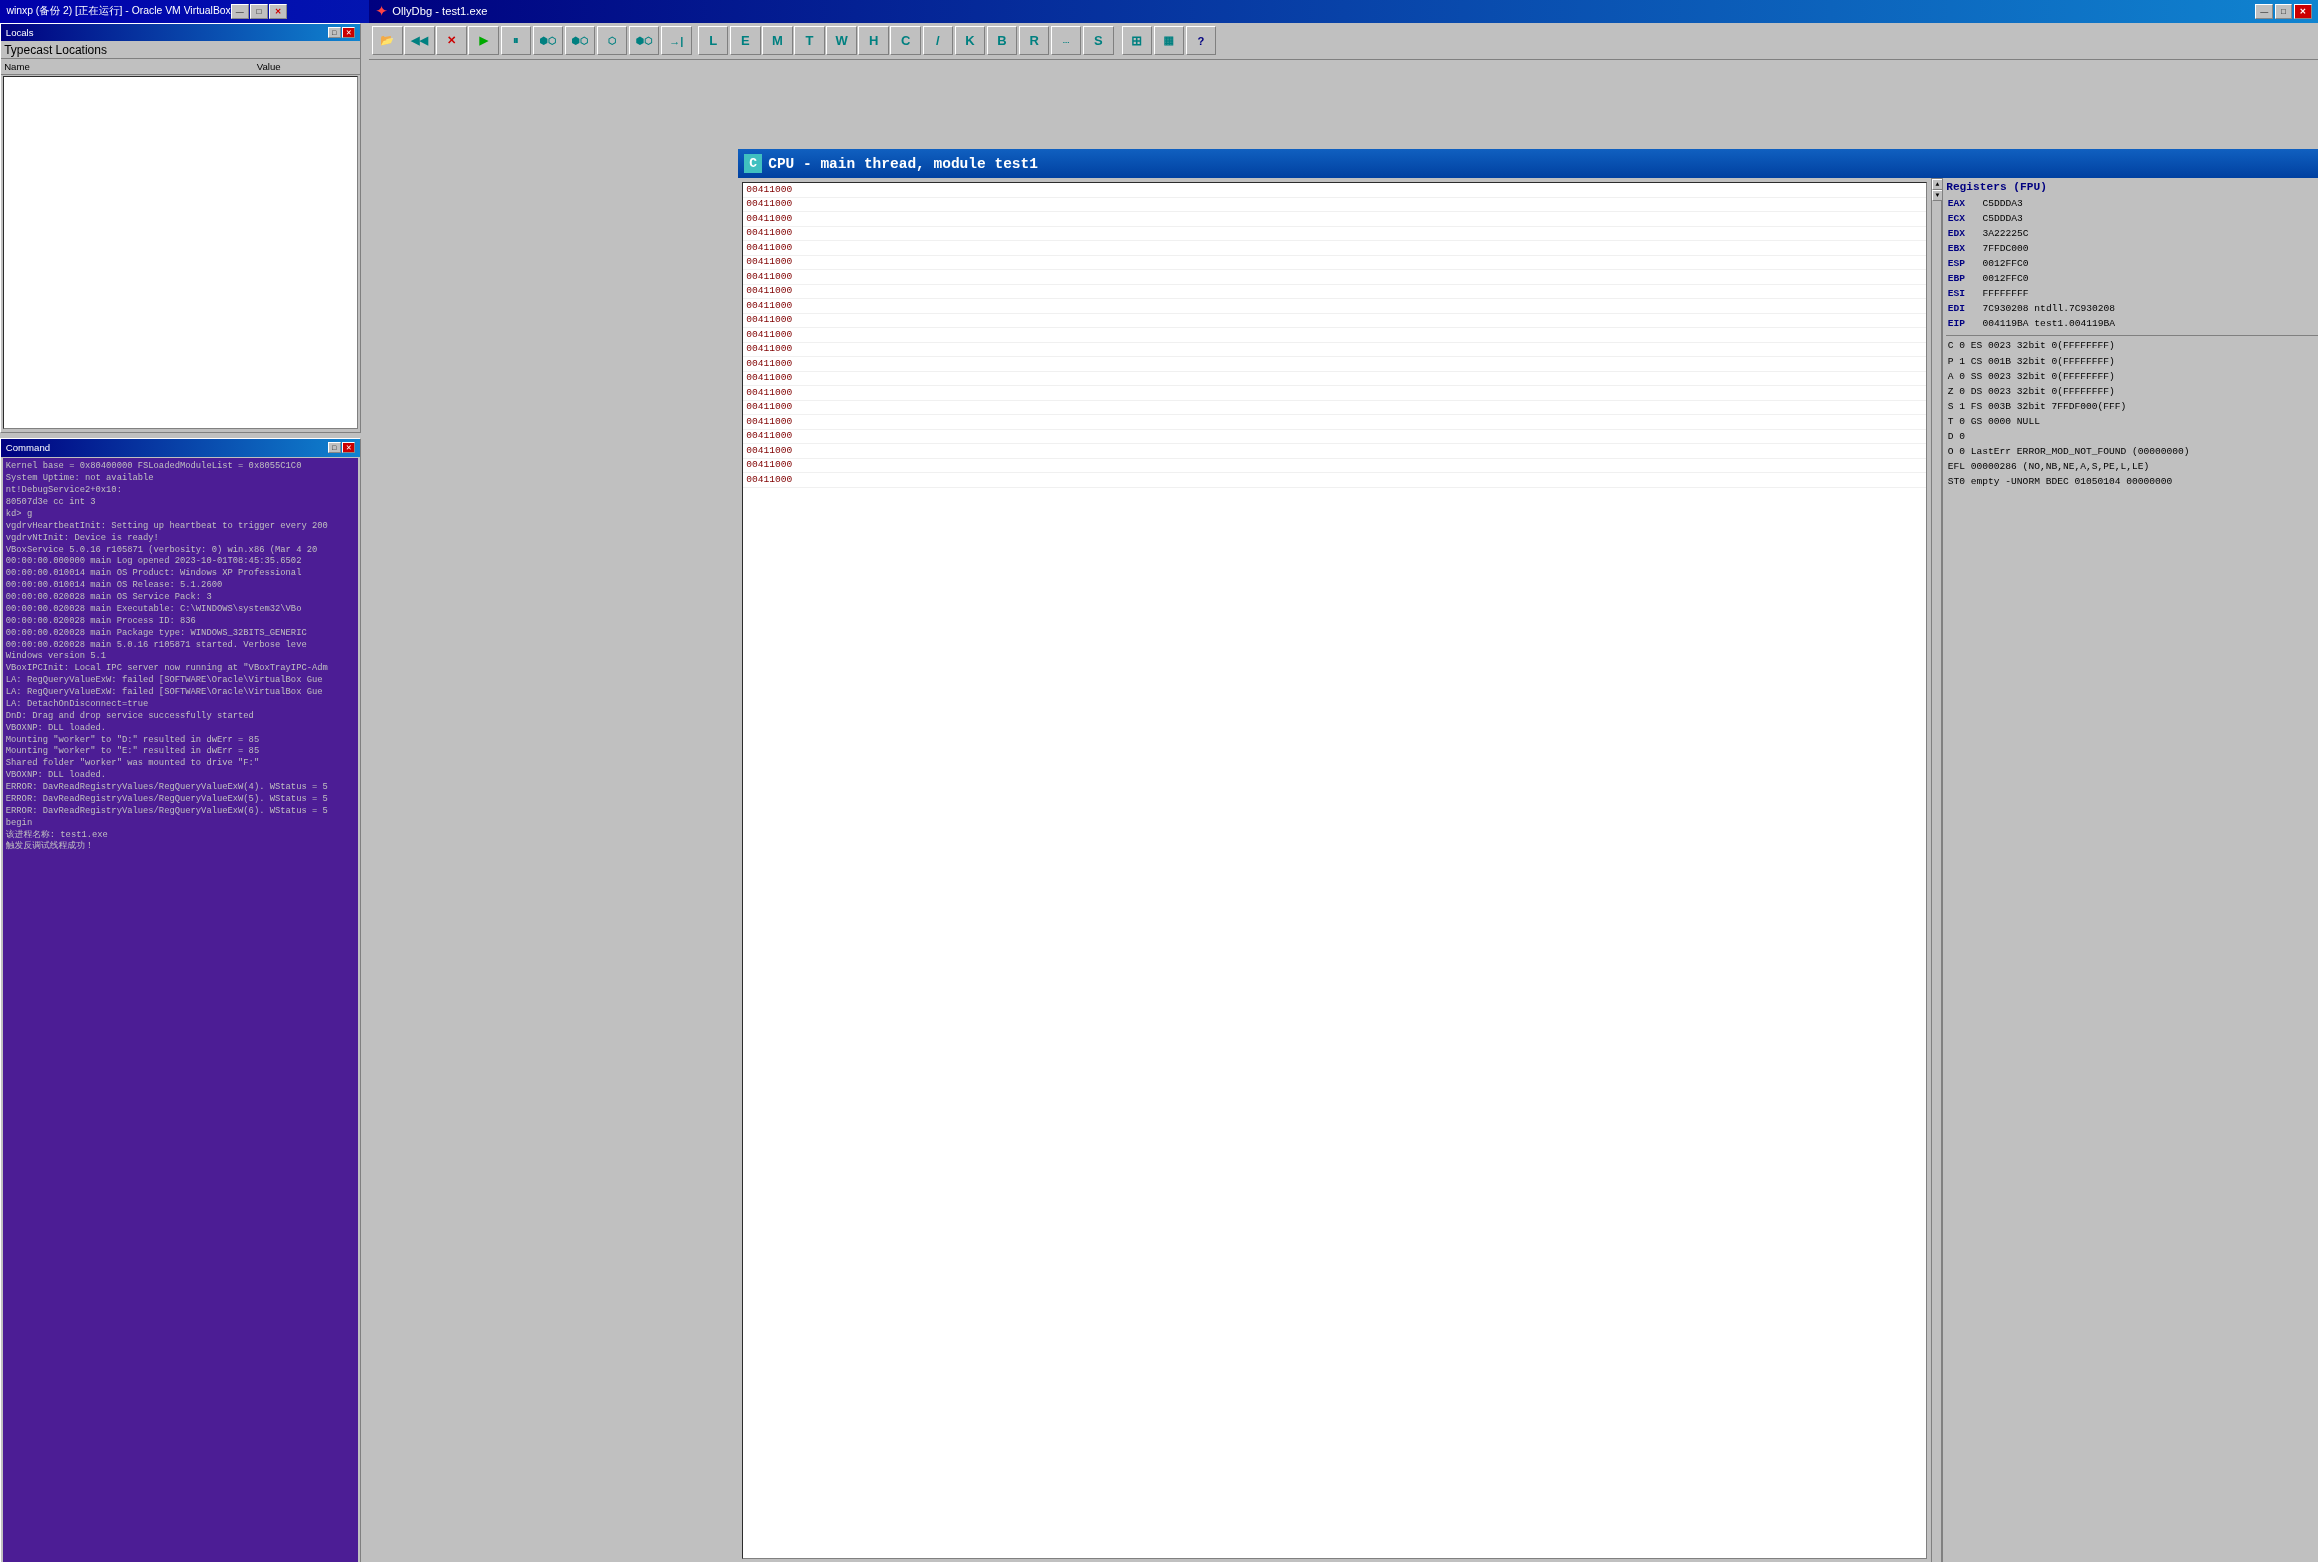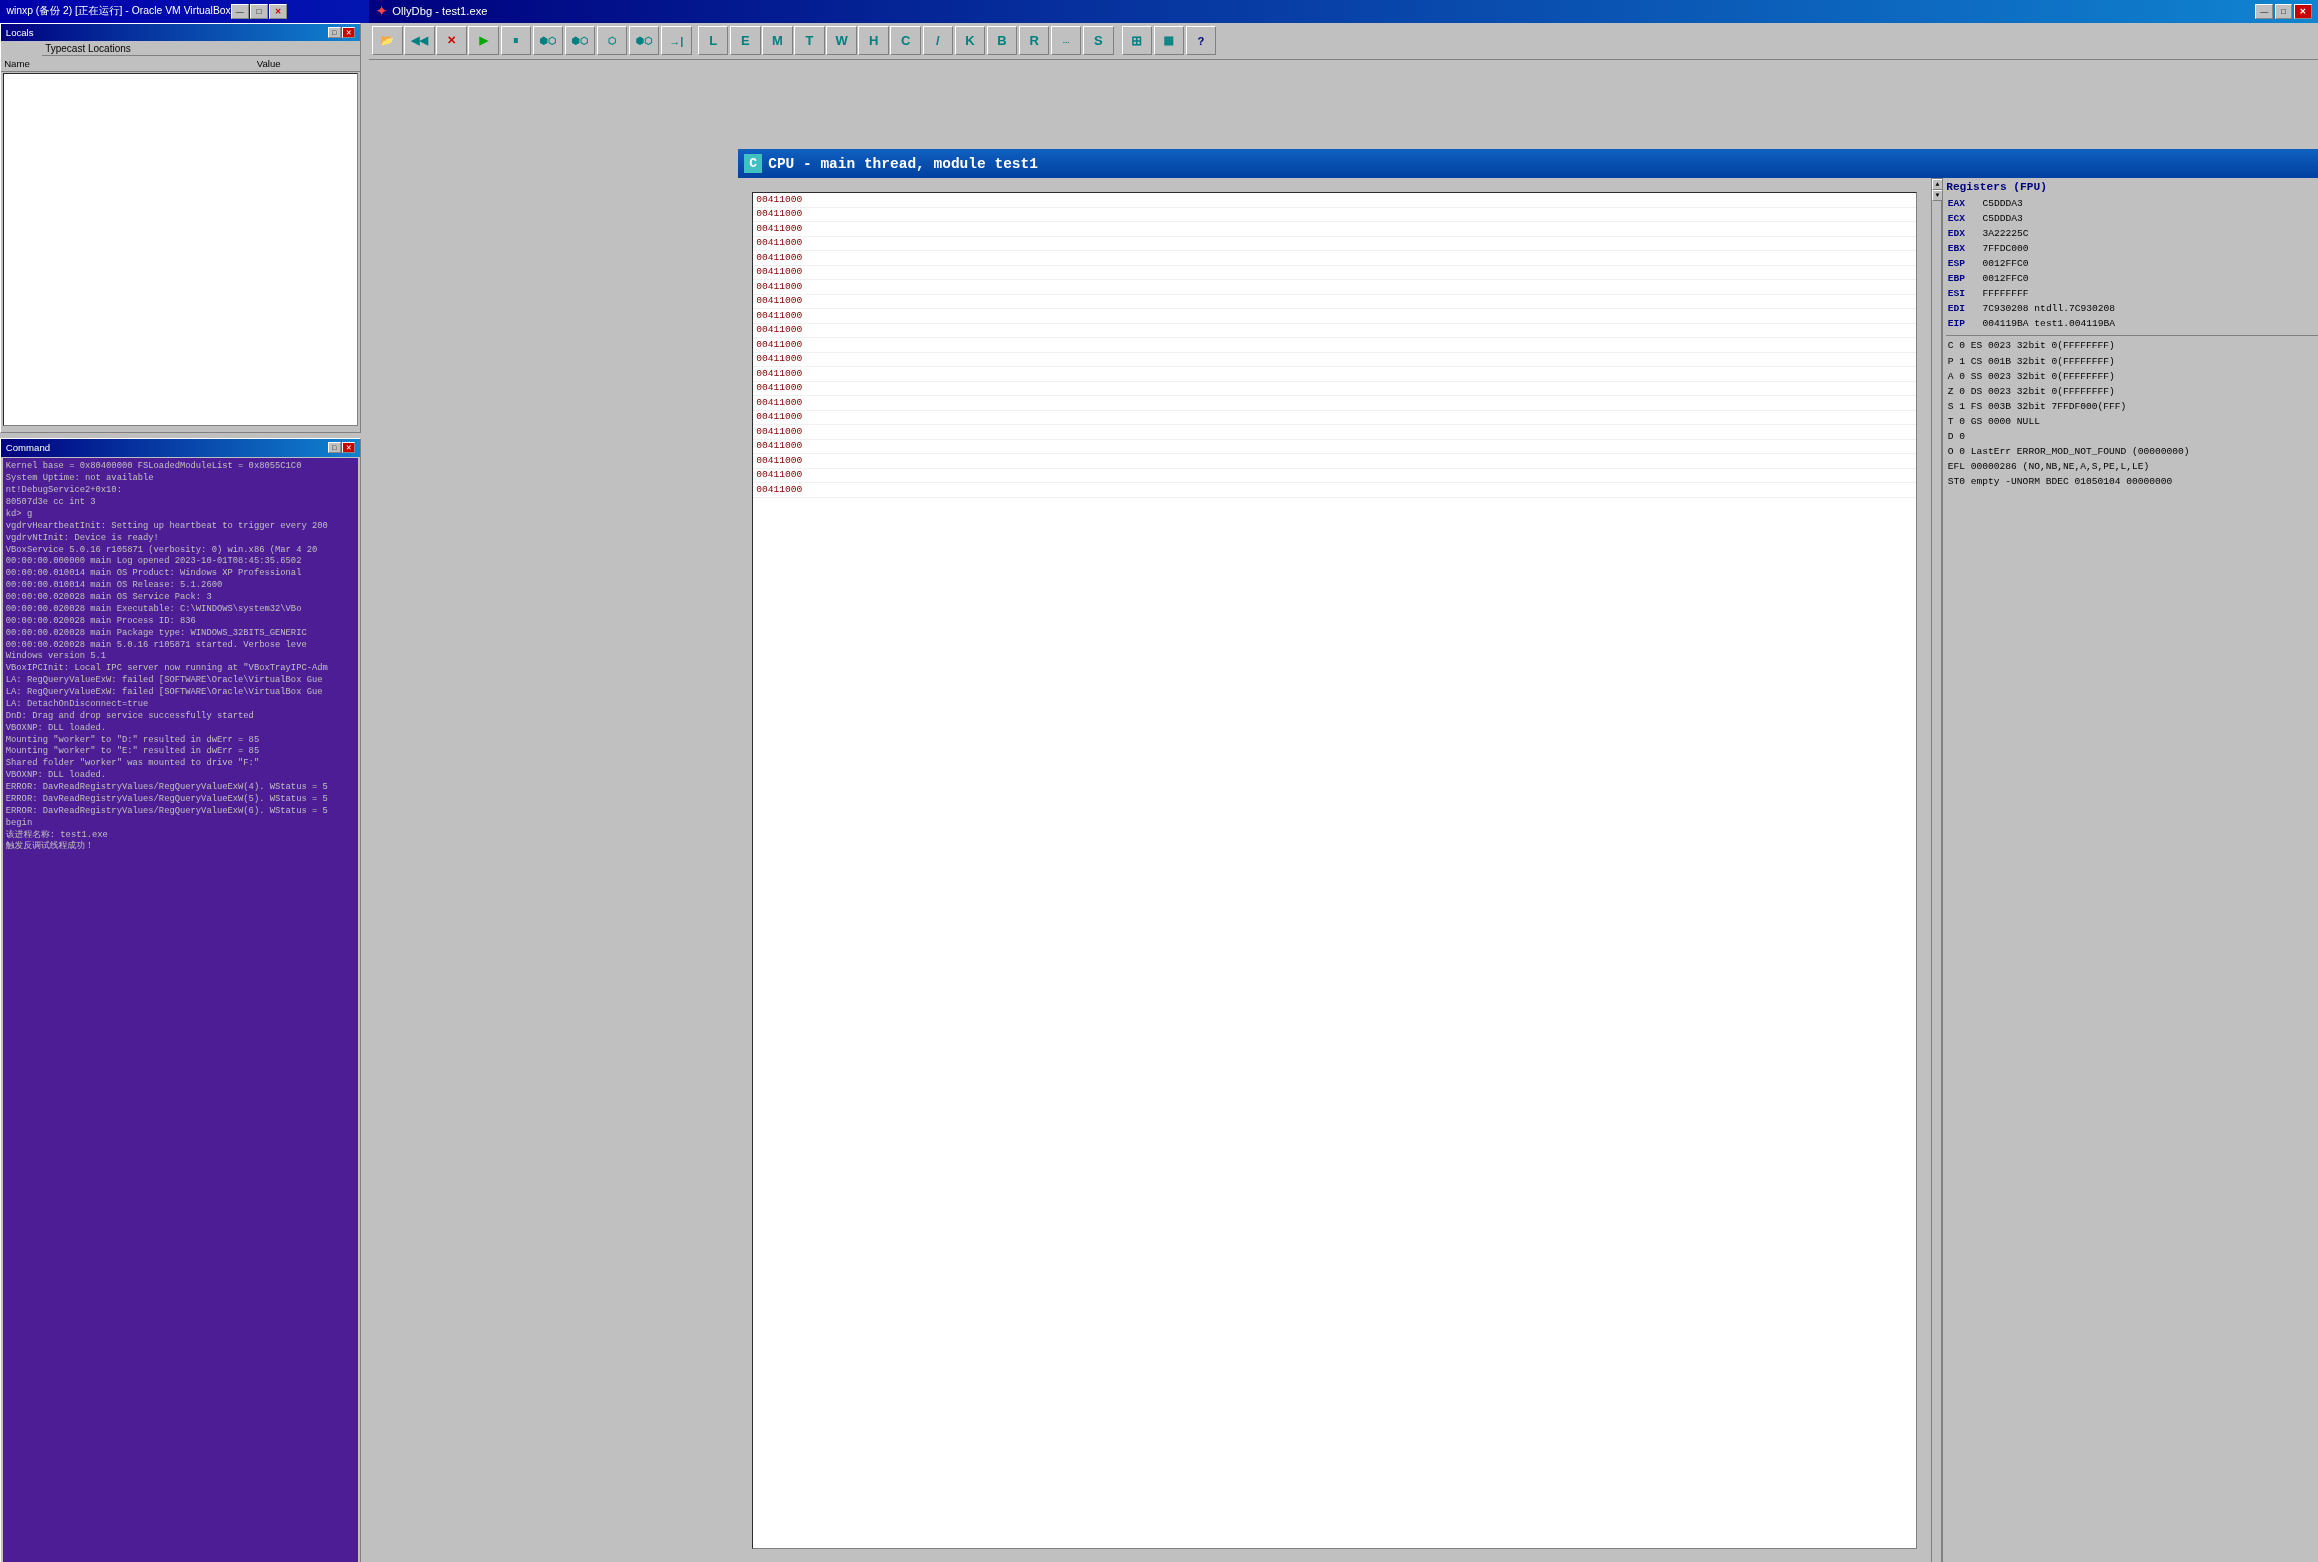--- a/index.html
+++ b/index.html
@@ -253,21 +253,21 @@
       display: flex;
       flex-direction: column;
       border-right: 1.6px solid #808080;
     }
 
     .disasm-body {
       background: white;
       flex: 1;
       overflow: hidden;
       border: 1.6px inset #808080;
-      margin: 14px;
+      margin: 4px;
       font-family: 'Courier New', monospace;
       font-size: 9.6px;
       color: #800000;
     }
 
     .disasm-row {
       padding: 0.8px 3.2px;
       display: flex;
       border-bottom: 0.8px solid #f0f0f0;
       min-height: 14.5px;
@@ -374,21 +374,21 @@
   </div>
 
   <div class="locals-panel">
     <div class="panel-titlebar">
       <span>Locals</span>
       <div class="panel-titlebar-controls">
         <div class="panel-small-btn">□</div>
         <div class="panel-small-btn" style="background:#cc0000;color:white;">✕</div>
       </div>
     </div>
-    <div style="padding: 1.6px 3.2px; font-family: Arial, sans-serif; font-size: 10px; background: #c0c0c0; border-bottom: 0.8px solid #808080; margin-left: 41px;">
+    <div style="padding: 1.6px 3.2px; font-family: Arial, sans-serif; font-size: 12px; background: #c0c0c0; border-bottom: 0.8px solid #808080;">
       <span>Typecast Locations</span>
     </div>
     <div style="display: flex; background: #c0c0c0; padding: 1.6px 3.2px; font-family: Arial, sans-serif; font-size: 9.6px; border-bottom: 0.8px solid #808080;">
       <span style="flex:1;">Name</span>
       <span style="flex:1;text-align:center;">Value</span>
     </div>
     <div style="background: white; flex: 1; height: 353px; margin: 1.6px; border: 0.8px inset #808080;"></div>
   </div>
 
   <div class="command-panel">

